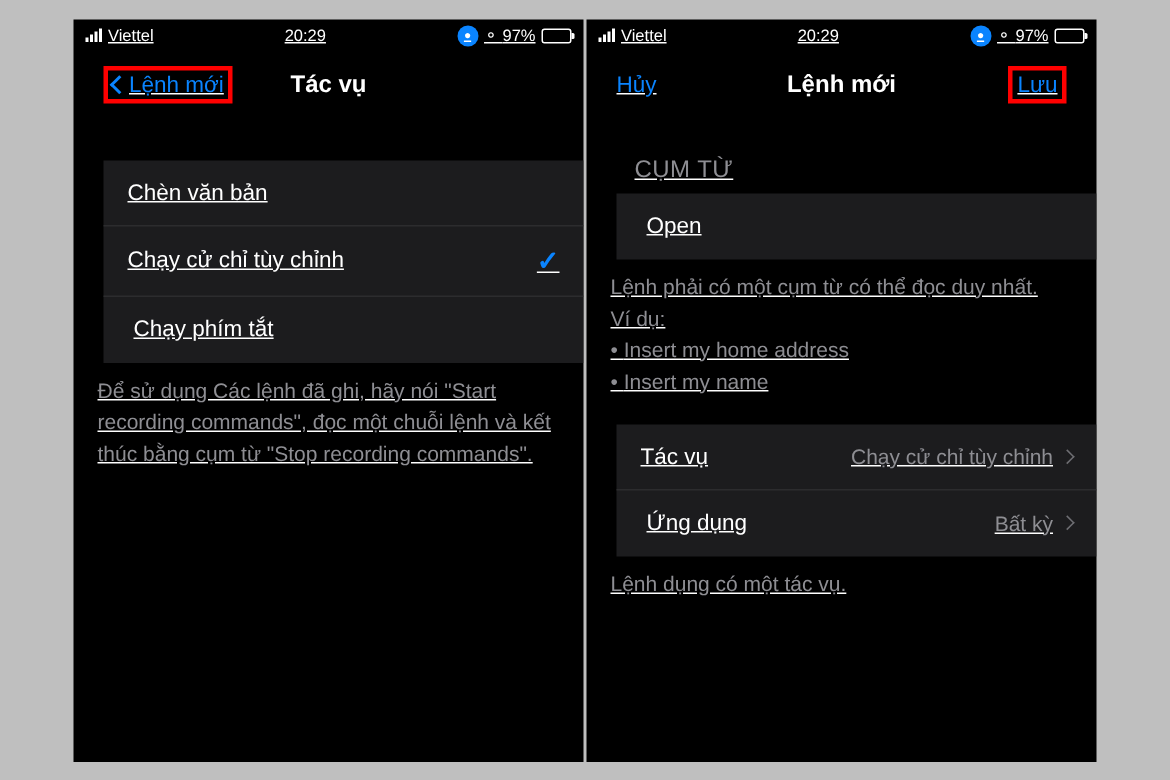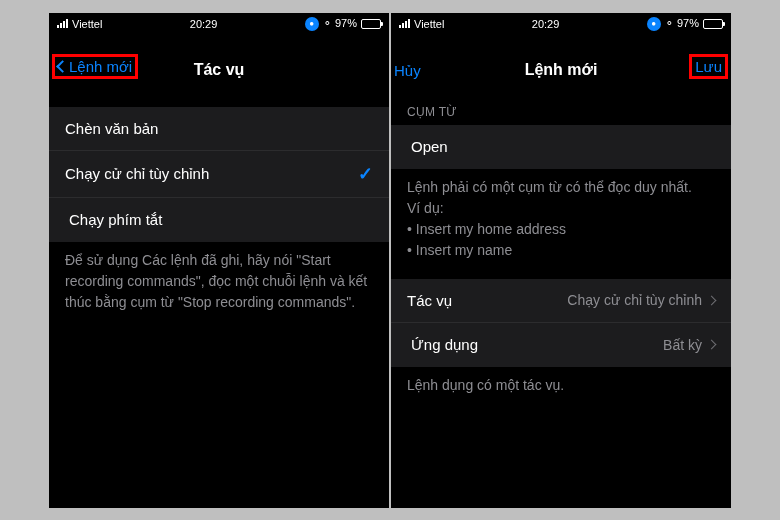--- a/index.html
+++ b/index.html
@@ -13,20 +13,21 @@
       justify-content: center;
       gap: 2px;
     }
     .phone {
       width: 340px;
       height: 495px;
       background: #000;
       position: relative;
       overflow: hidden;
       color: #fff;
+      text-decoration: underline;
     }
     .status-bar {
       height: 22px;
       display: flex;
       align-items: center;
       justify-content: space-between;
       padding: 0 8px;
       font-size: 11px;
       font-weight: 500;
     }
@@ -60,23 +61,23 @@
     .battery::after {
       content: ""; position: absolute; right: -3px; top: 2px;
       width: 2px; height: 4px; background: #fff; border-radius: 0 1px 1px 0;
     }
     .battery-fill {
       height: 100%; width: 97%; background: #fff; border-radius: 1px;
     }
     .nav-bar {
       height: 44px;
       display: flex;
-      align-items: flex-end;
+      align-items: center;
       justify-content: space-between;
-      padding: 0 3px;
+      padding: 0 20px;
       position: relative;
     }
     .nav-title {
       position: absolute;
       left: 0; right: 0;
       text-align: center;
       font-size: 16px;
       font-weight: 600;
       pointer-events: none;
     }
@@ -106,28 +107,29 @@
     .highlight-box {
       border: 3px solid #ff0000;
       padding: 1px 3px;
       display: inline-flex;
       align-items: center;
     }
     .section {
       margin-top: 20px;
     }
     .section-header {
-      font-size: 12px;
+      font-size: 16px;
       color: #8e8e93;
       text-transform: uppercase;
-      padding: 6px 16px;
+      padding: 6px 32px;
       letter-spacing: 0.3px;
     }
     .list {
       background: #1c1c1e;
+      margin-left: 20px;
     }
     .list-row {
       display: flex;
       align-items: center;
       justify-content: space-between;
       padding: 12px 16px;
       border-bottom: 0.5px solid #2c2c2e;
       font-size: 15px;
       min-height: 44px;
     }

